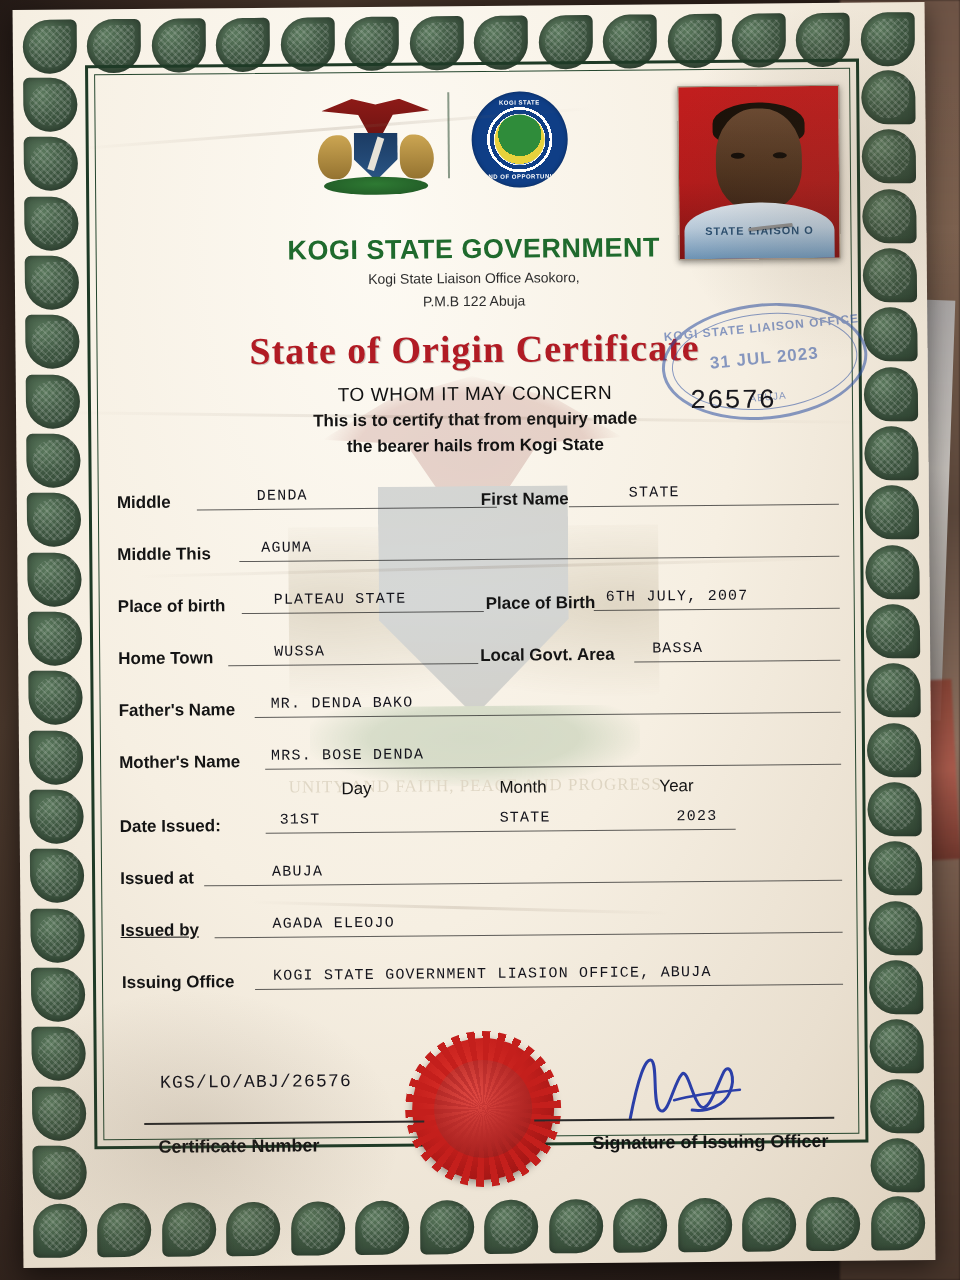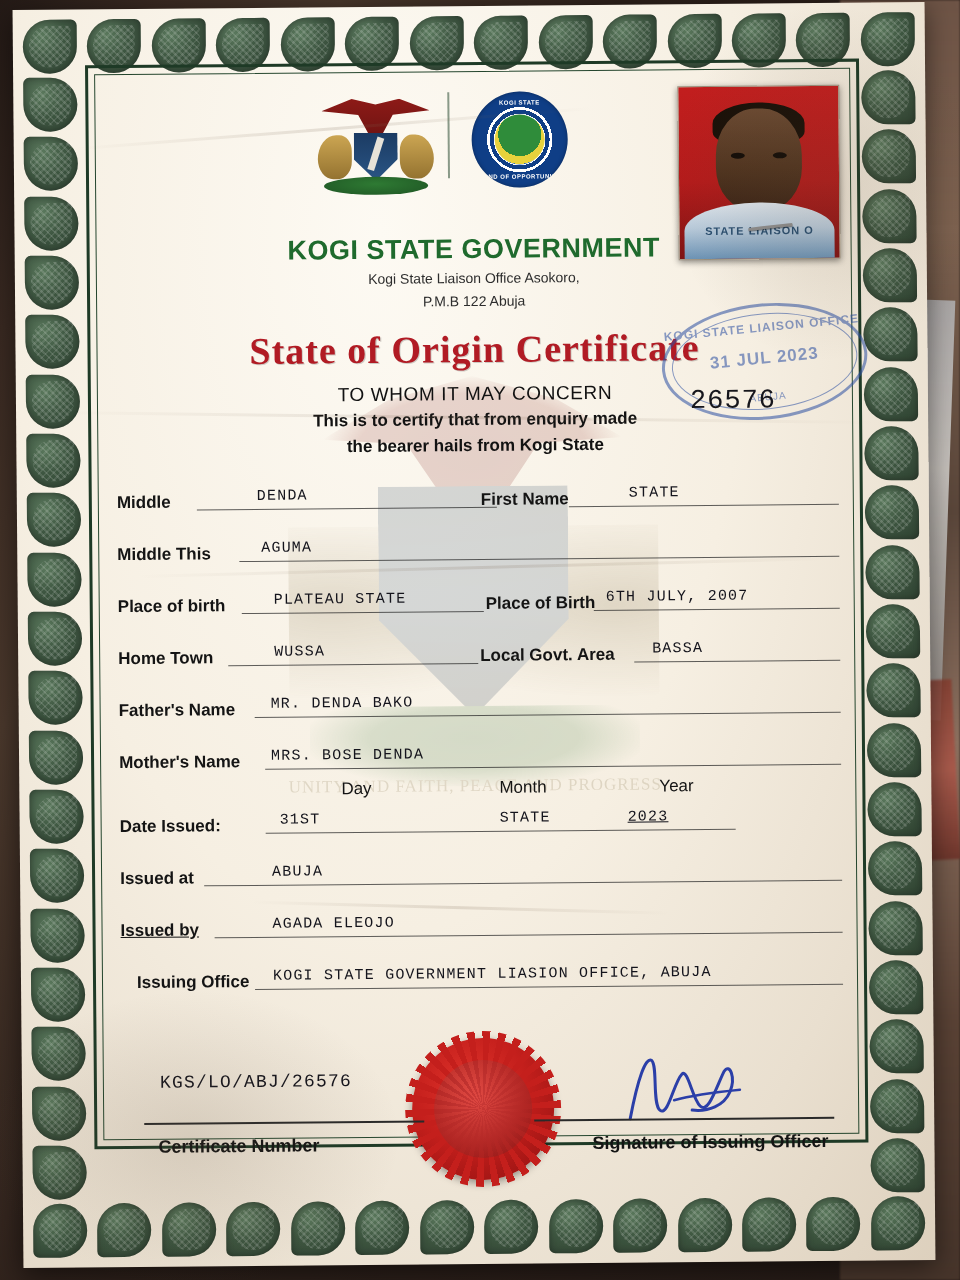--- a/index.html
+++ b/index.html
@@ -743,37 +743,37 @@
 
         <div class="row" style="height:64px;">
           <div class="daymonthyear" style="left:222px;">Day</div>
           <div class="daymonthyear" style="left:380px;">Month</div>
           <div class="daymonthyear" style="left:540px;">Year</div>
 
           <div class="lbl" style="left:0;">Date Issued:</div>
           <div class="line" style="left:146px;width:470px;"></div>
           <div class="val" style="left:160px;">31ST</div>
           <div class="val" style="left:380px;">STATE</div>
-          <div class="val" style="left:508px;text-decoration:underline;">2023</div>
+          <div class="val" style="left:557px;">2023</div>
         </div>
 
         <div class="row">
           <div class="lbl" style="left:0;">Issued at</div>
           <div class="line" style="left:84px;right:0;"></div>
           <div class="val" style="left:152px;">ABUJA</div>
         </div>
 
         <div class="row">
           <div class="lbl" style="left:0;text-decoration:underline;">Issued by</div>
           <div class="line" style="left:94px;right:0;"></div>
           <div class="val" style="left:152px;">AGADA ELEOJO</div>
         </div>
 
         <div class="row">
-          <div class="lbl" style="left:16px;">Issuing Office</div>
+          <div class="lbl" style="left:1px;">Issuing Office</div>
           <div class="line" style="left:134px;right:0;"></div>
           <div class="val" style="left:152px;">KOGI STATE GOVERNMENT LIASION OFFICE, ABUJA</div>
         </div>
       </div>
 
       <div class="bottom">
         <div class="wax"></div>
 
         <div class="cert-no">KGS/LO/ABJ/26576</div>
         <div class="sign-line-l"></div>

